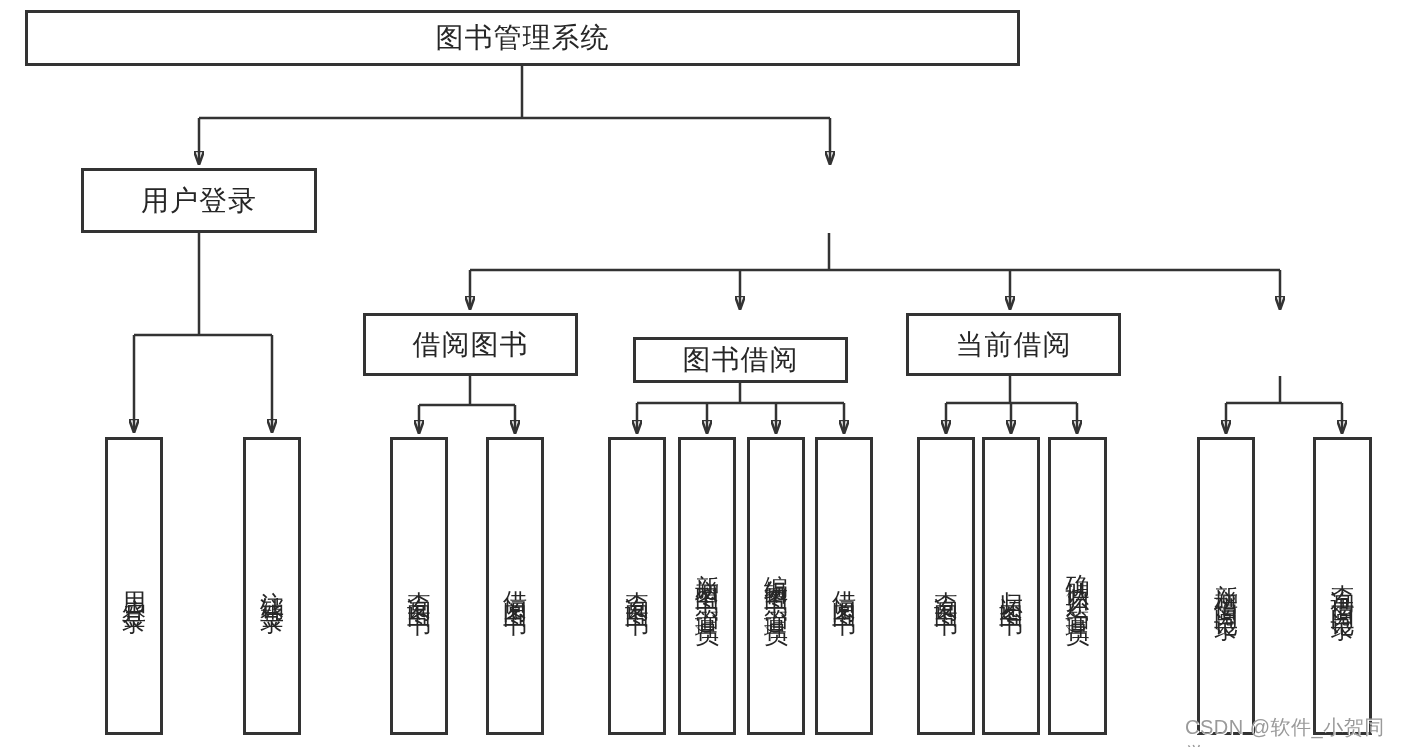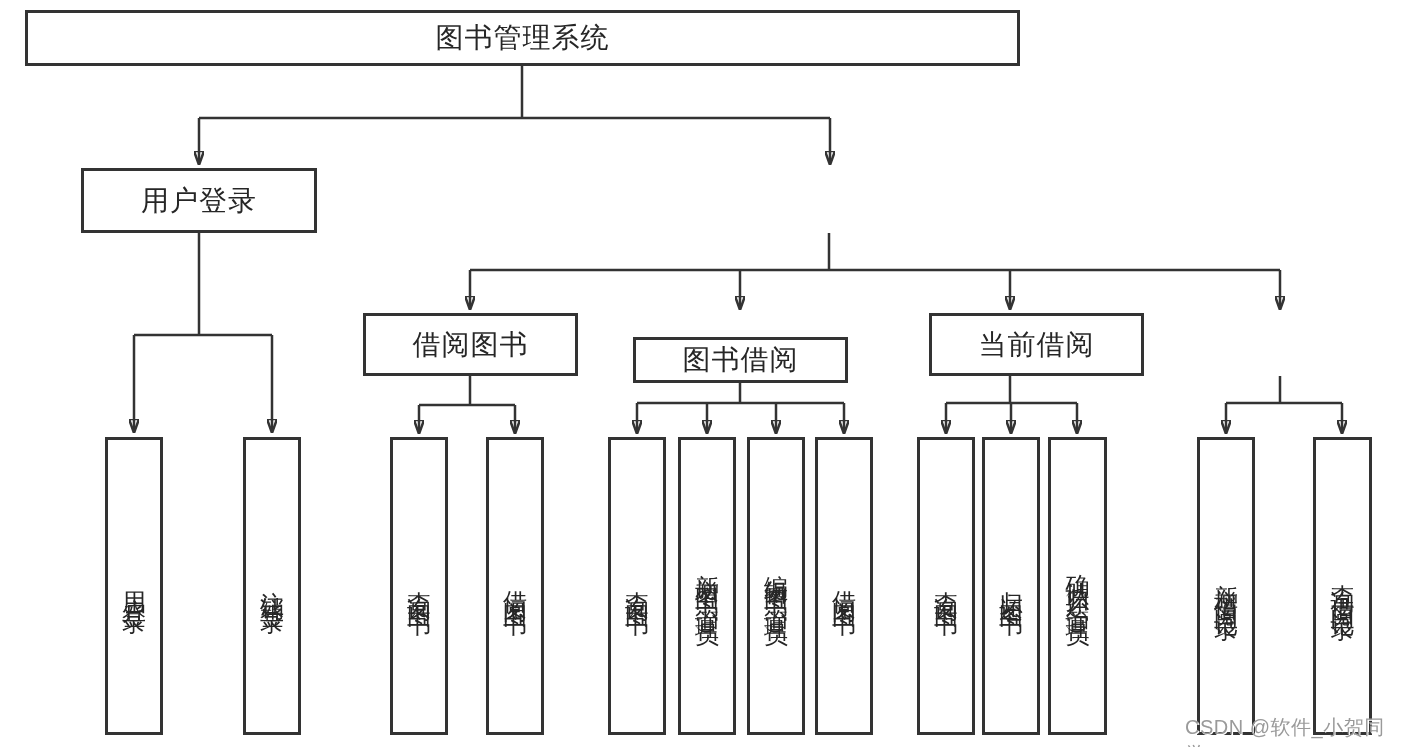--- a/index.html
+++ b/index.html
@@ -83,21 +83,21 @@
       <line x1="1342" y1="403" x2="1342" y2="432" marker-end="url(#arrow)"></line>
     </g>
   </svg>
 
   <div class="box box-h" style="left:25px;top:10px;width:995px;height:56px;">图书管理系统</div>
 
   <div class="box box-h" style="left:81px;top:168px;width:236px;height:65px;">用户登录</div>
 
   <div class="box box-h" style="left:363px;top:313px;width:215px;height:63px;">借阅图书</div>
   <div class="box box-h" style="left:633px;top:313px;width:215px;height:46px;margin-top:24px;">图书借阅</div>
-  <div class="box box-h" style="left:929px;top:313px;width:215px;height:63px;">当前借阅</div>
+  <div class="box box-h" style="left:906px;top:313px;width:215px;height:63px;">当前借阅</div>
 
   <div class="box box-v" style="left:105px;top:437px;width:58px;height:298px;">用户登录</div>
   <div class="box box-v" style="left:243px;top:437px;width:58px;height:298px;">注销登录</div>
 
   <div class="box box-v" style="left:390px;top:437px;width:58px;height:298px;">查询图书</div>
   <div class="box box-v" style="left:486px;top:437px;width:58px;height:298px;">借阅图书</div>
 
   <div class="box box-v" style="left:608px;top:437px;width:58px;height:298px;">查询图书</div>
   <div class="box box-v" style="left:678px;top:437px;width:58px;height:298px;">新增图书（管理员）</div>
   <div class="box box-v" style="left:747px;top:437px;width:58px;height:298px;">编辑图书（管理员）</div>

